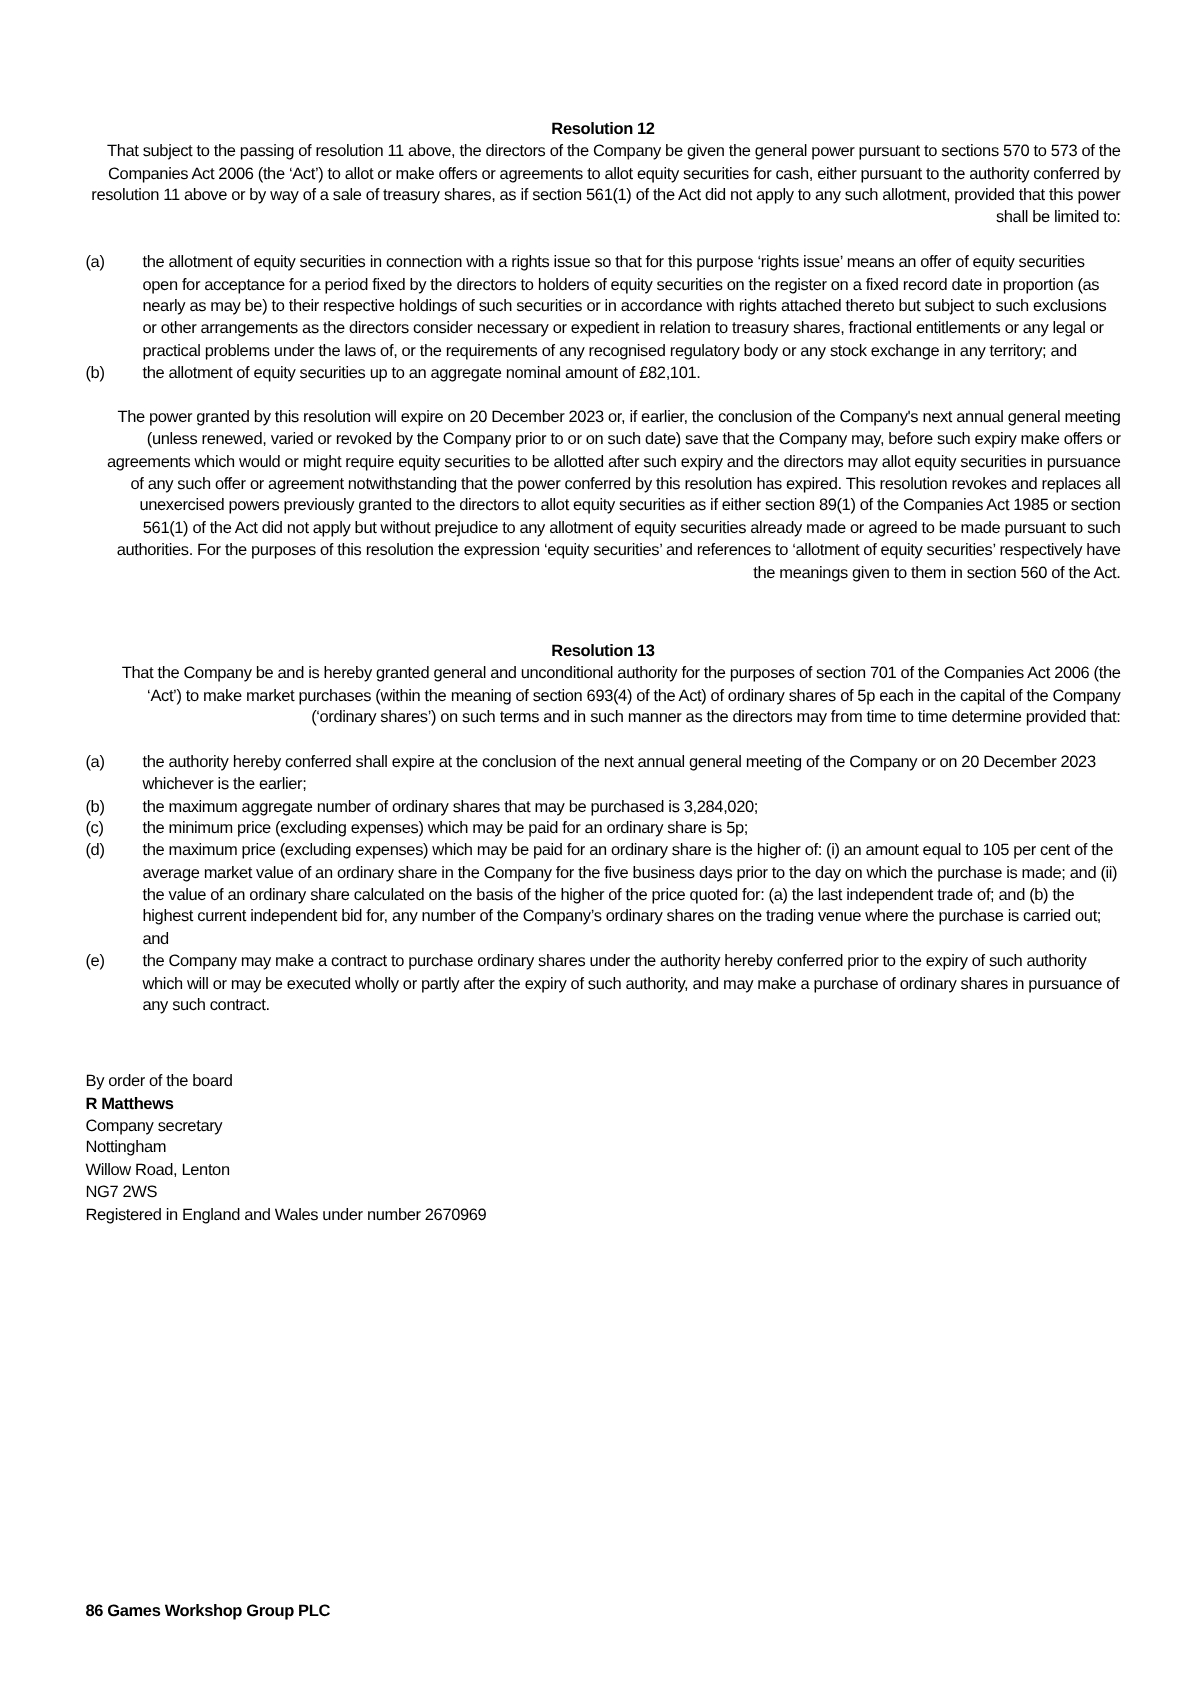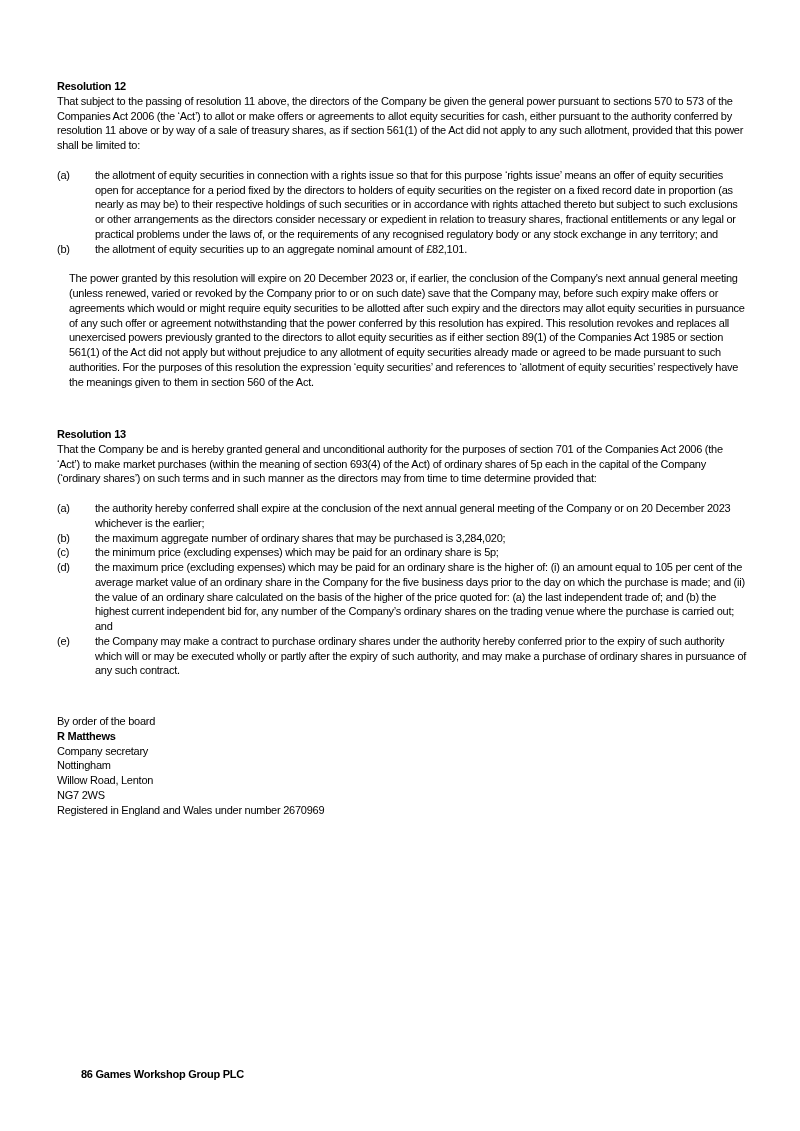--- a/index.html
+++ b/index.html
@@ -20,27 +20,29 @@
     overflow: hidden;
   }
   .section {
     position: absolute;
     left: 57px;
     width: 690px;
   }
   .sec-res12 { top: 79px; }
   .sec-res13 { top: 427px; }
   .sec-signature { top: 714px; }
-  .sec-footer { top: 1067px; margin-left: 24px; }
+  .sec-footer { top: 1067px; }
 
   .heading {
     font-weight: bold;
+    text-align: center;
   }
   p {
     margin: 0;
+    text-align: right;
   }
   .block-gap {
     margin-top: 15px;
     margin-left: 12px;
   }
   .res-list {
     margin-top: 15px;
   }
   .list-item {
     display: flex;

